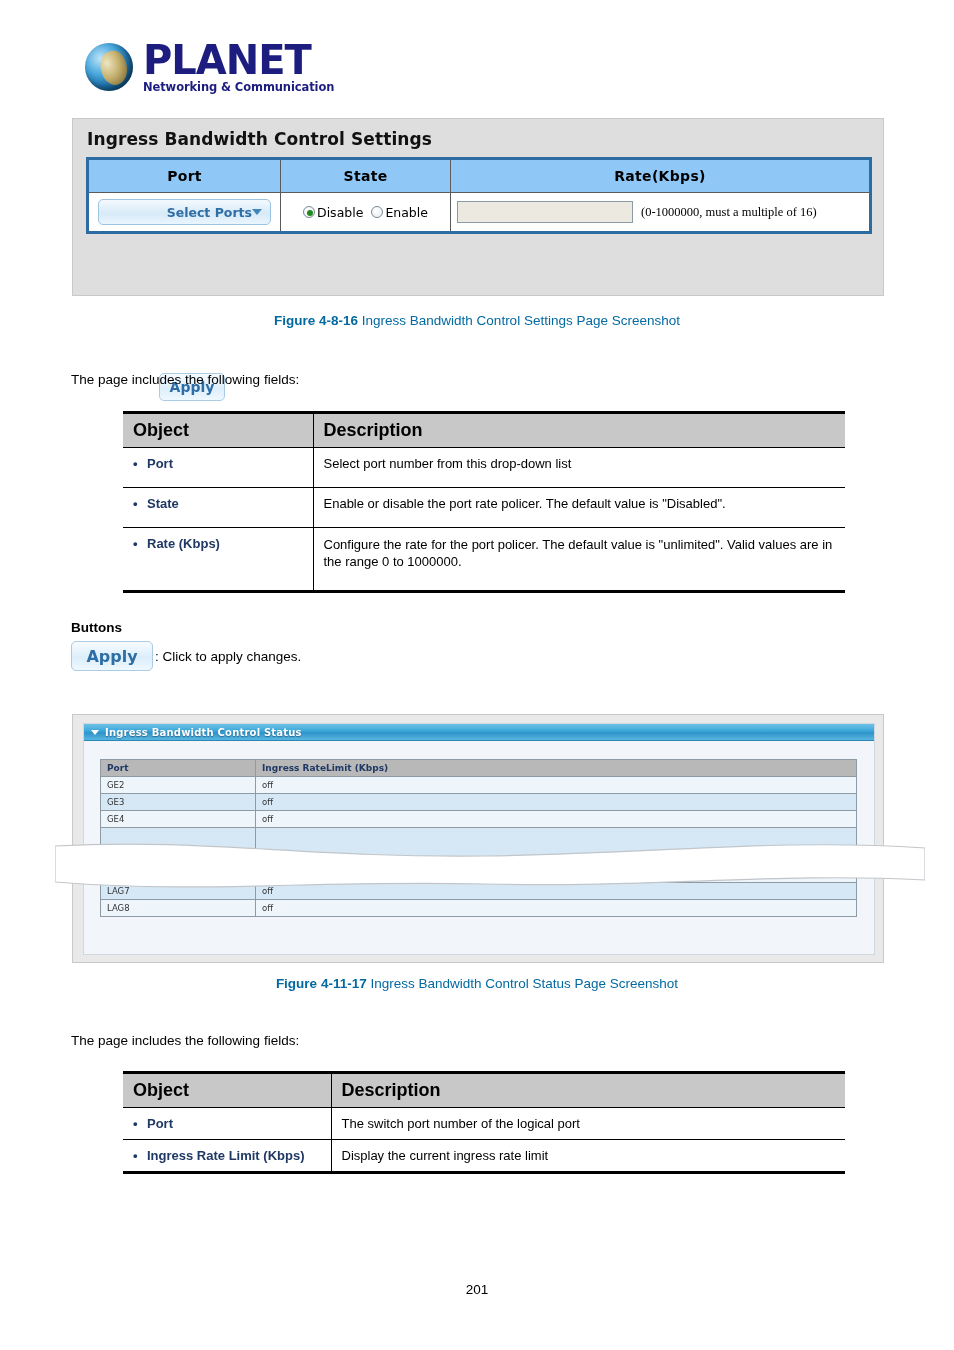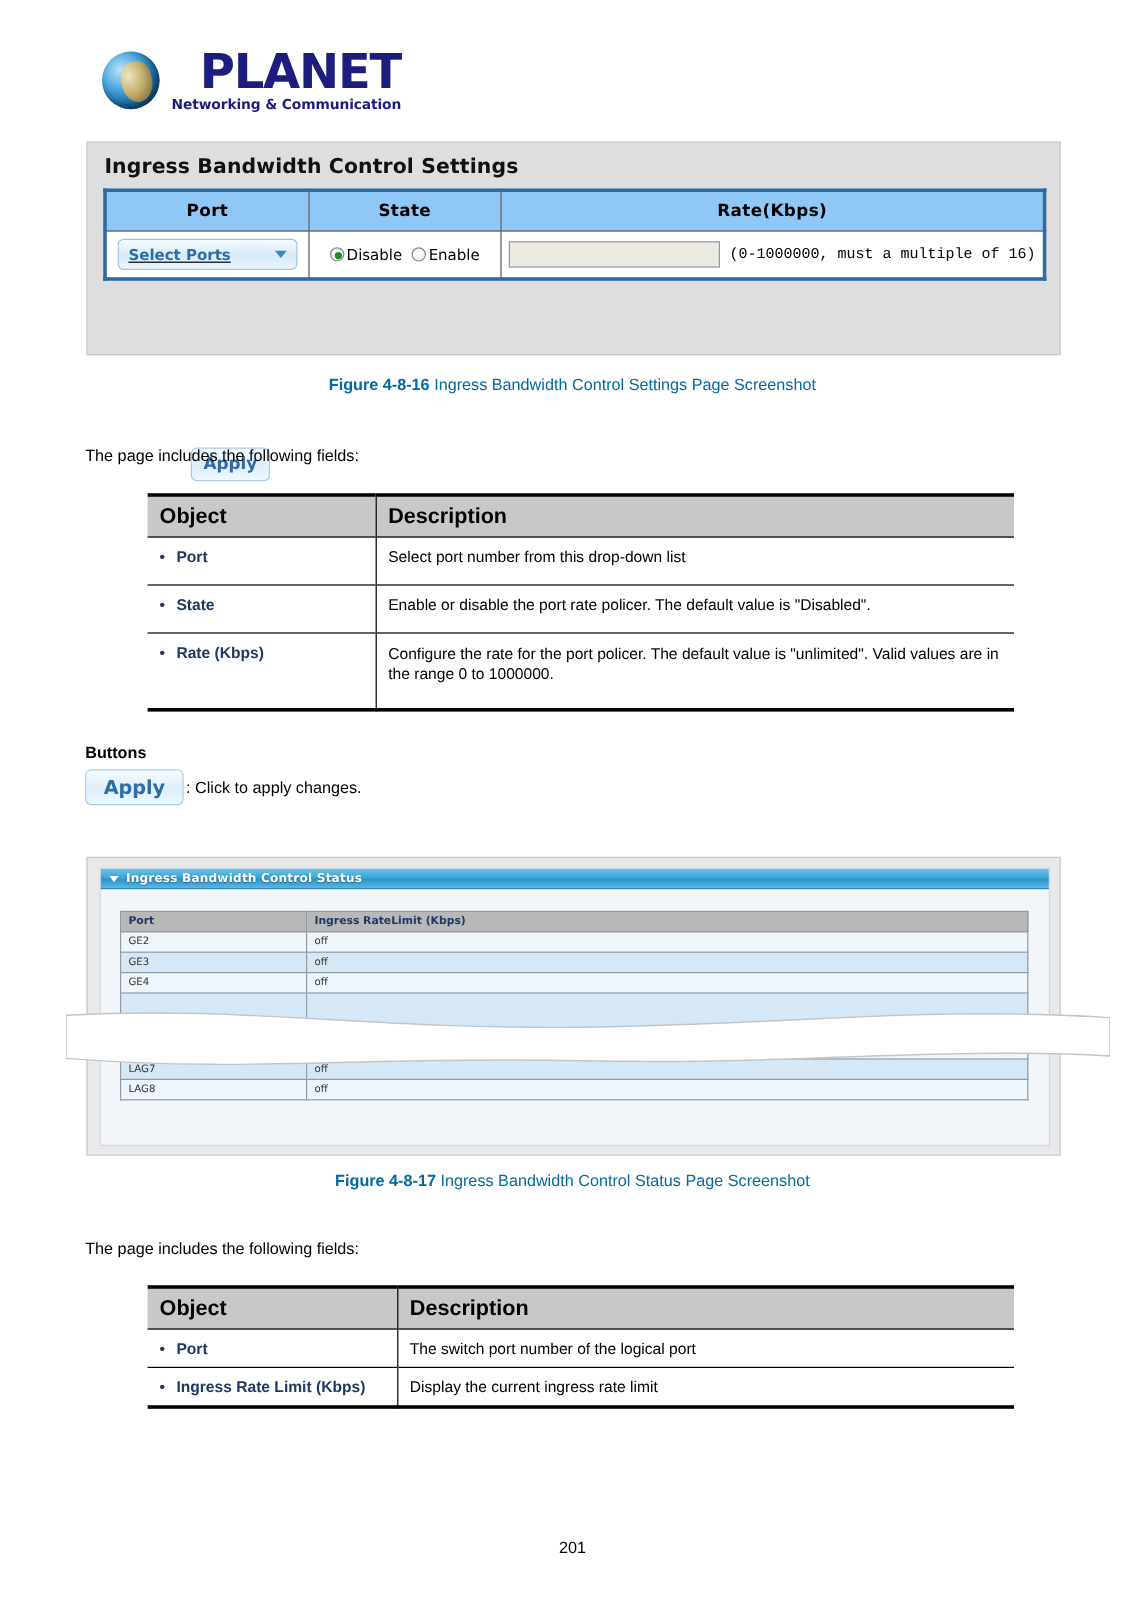--- a/index.html
+++ b/index.html
@@ -7,21 +7,21 @@
   body {
     width: 954px; height: 1350px;
     background: #ffffff;
     font-family: "Liberation Sans", sans-serif;
     color: #000;
     position: relative;
     overflow: hidden;
   }
 
   
-  .logo-wrap { position:absolute; left:85px; top:40px; display:flex; align-items:center; gap:10px;text-align:right; }
+  .logo-wrap { position:absolute; left:85px; top:40px; display:flex; align-items:center; gap:10px; }
   .logo-globe { width:48px; height:48px; border-radius:50%;
     background: radial-gradient(circle at 32% 32%, #bfe4f7 0%, #49a8dd 35%, #1e6fa8 60%, #0d4f7c 78%, #8c7a3a 100%);
     box-shadow: inset -3px -3px 6px rgba(0,0,0,.35);
     position:relative; overflow:hidden; }
   .logo-globe:after{ content:""; position:absolute; left:16px; top:8px; width:26px; height:34px;
     background: radial-gradient(ellipse at 30% 30%, #f3e8c0 0%, #cdb26a 45%, #8e7738 80%);
     border-radius:50% 40% 55% 45%; transform: rotate(-18deg); opacity:.95; }
   .logo-text { line-height:1; }
   .logo-planet { font-family:"DejaVu Sans", sans-serif; font-weight:bold; font-size:40px; letter-spacing:-1px;
     color:#1d1d80; }
@@ -36,37 +36,37 @@
     border:3px solid #2d6ca3; border-collapse:collapse; background:#fff; }
   .settings-table td, .settings-table th { border:1px solid #5a5a5a; }
   .st-head th { background:#8fc8f7; color:#000; font-family:"DejaVu Sans", sans-serif;
     font-weight:bold; font-size:14px; height:34px; text-align:center; letter-spacing:.3px; }
   .st-body td { background:#fff; height:40px; vertical-align:middle; }
   .col-port { width:193px; }
   .col-state { width:170px; }
 
   .select-ports { margin:0 8px; height:26px; border:1px solid #9cc4e0; border-radius:5px;
     background:linear-gradient(#f4fafe, #d7eaf8 55%, #eaf5fd); display:flex; align-items:center;
-    padding:0 8px; justify-content:space-between; cursor:pointer;text-decoration:underline; }
+    padding:0 8px; justify-content:flex-end; cursor:pointer; }
   .select-ports span.lbl { color:#2e6ea5; font-family:"DejaVu Sans", sans-serif; font-weight:bold; font-size:12.5px; }
   .caret { width:0;height:0;border-left:5px solid transparent;border-right:5px solid transparent;
     border-top:6px solid #3f86bd; }
 
   .radio-group { display:flex; align-items:center; justify-content:center; gap:8px;
     font-family:"DejaVu Sans", sans-serif; font-size:12.5px; color:#000; }
   .radio-item { display:flex; align-items:center; gap:2px; cursor:pointer; }
   .radio { width:12px;height:12px;border-radius:50%;border:1px solid #7b8a97;
     background:radial-gradient(circle at 40% 35%, #ffffff 0%, #eef2f5 70%, #d4dbe1 100%); position:relative; }
   .radio.on:after{ content:""; position:absolute; left:3px; top:3px; width:6px;height:6px;border-radius:50%;
     background:#1f8a1f; }
 
   .rate-cell { padding:0 6px; }
   .rate-inner { display:flex; align-items:center; gap:8px; }
   .rate-input { width:176px; height:22px; border:1px solid #8d9aa5; background:#ece9e0; }
-  .rate-hint { font-family:Liberation Mono, monospace; font-size:12.5px; color:#000; white-space:nowrap; }
+  .rate-hint { font-family:Liberation Serif, serif; font-size:12.5px; color:#000; white-space:nowrap; }
 
   .apply-btn { position:absolute; left:86px; top:254px; width:66px; height:28px;
     border:1px solid #a9cbe4; border-radius:5px;
     background:linear-gradient(#f6fbff, #ddeefb 55%, #eff8ff);
     display:flex; align-items:center; justify-content:center;
     font-family:"DejaVu Sans", sans-serif; font-weight:bold; font-size:14px; color:#2e6ea5; cursor:pointer; }
 
   
   .fig-cap { position:absolute; width:100%; text-align:center; font-size:13.5px; color:#0369a1; }
   .fig-cap b { font-weight:bold; }
@@ -253,21 +253,21 @@
         </tr>
   </tbody>
     </table>
 </div>
 
 <svg class="tear" viewBox="0 0 870 52" preserveAspectRatio="none">
   <path d="M0,10 C150,2 250,22 430,20 C600,18 720,2 870,12 L870,44 C720,36 600,52 430,48 C250,44 150,58 0,46 Z" fill="#ffffff" stroke="#c2c6ca" stroke-width="1.2"></path>
 </svg>
 
 <div class="fig-cap" style="top:976px;">
-  <b>Figure 4-8-17</b>
+  <b>Figure 4-11-17</b>
   <span>Ingress Bandwidth Control Status Page Screenshot</span>
 </div>
 
 <div class="body-text" style="left:71px; top:1033px;">The page includes the following fields:</div>
 
 <table class="field-table" style="left:123px; top:1071px; width:722px;">
   <tbody>
       <tr class="toprule">
         <td colspan="2"></td>
       </tr>

